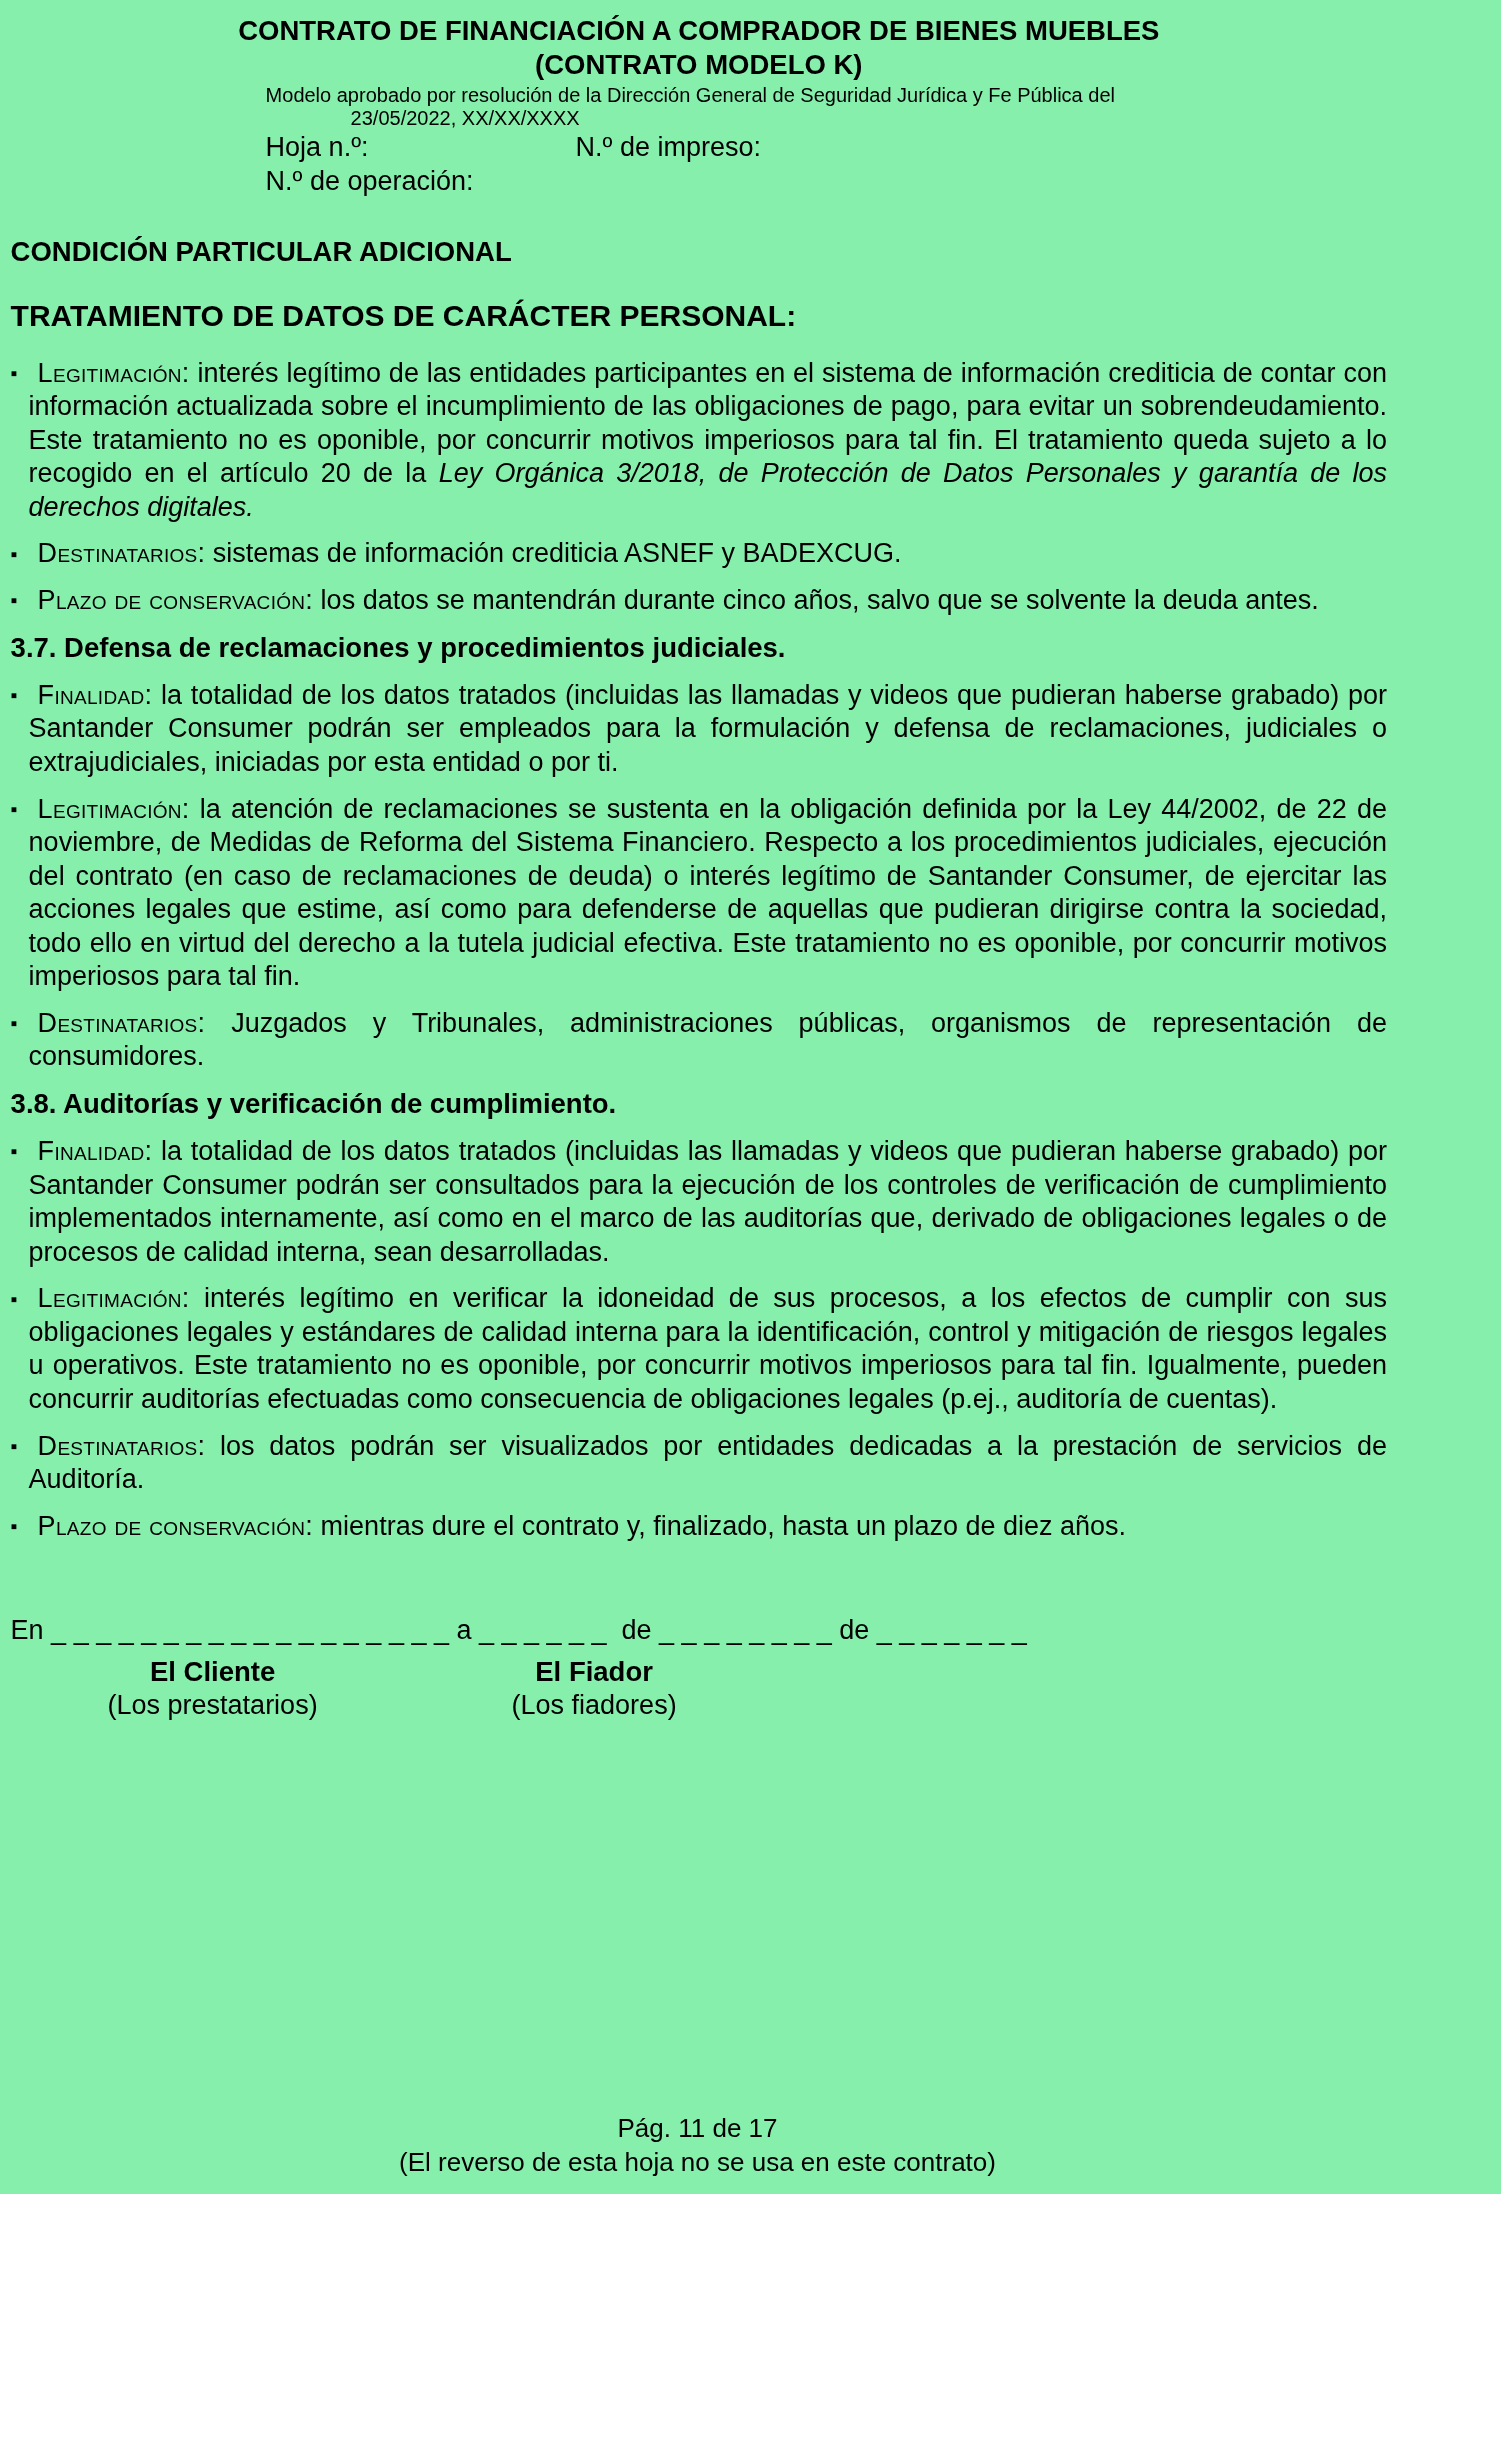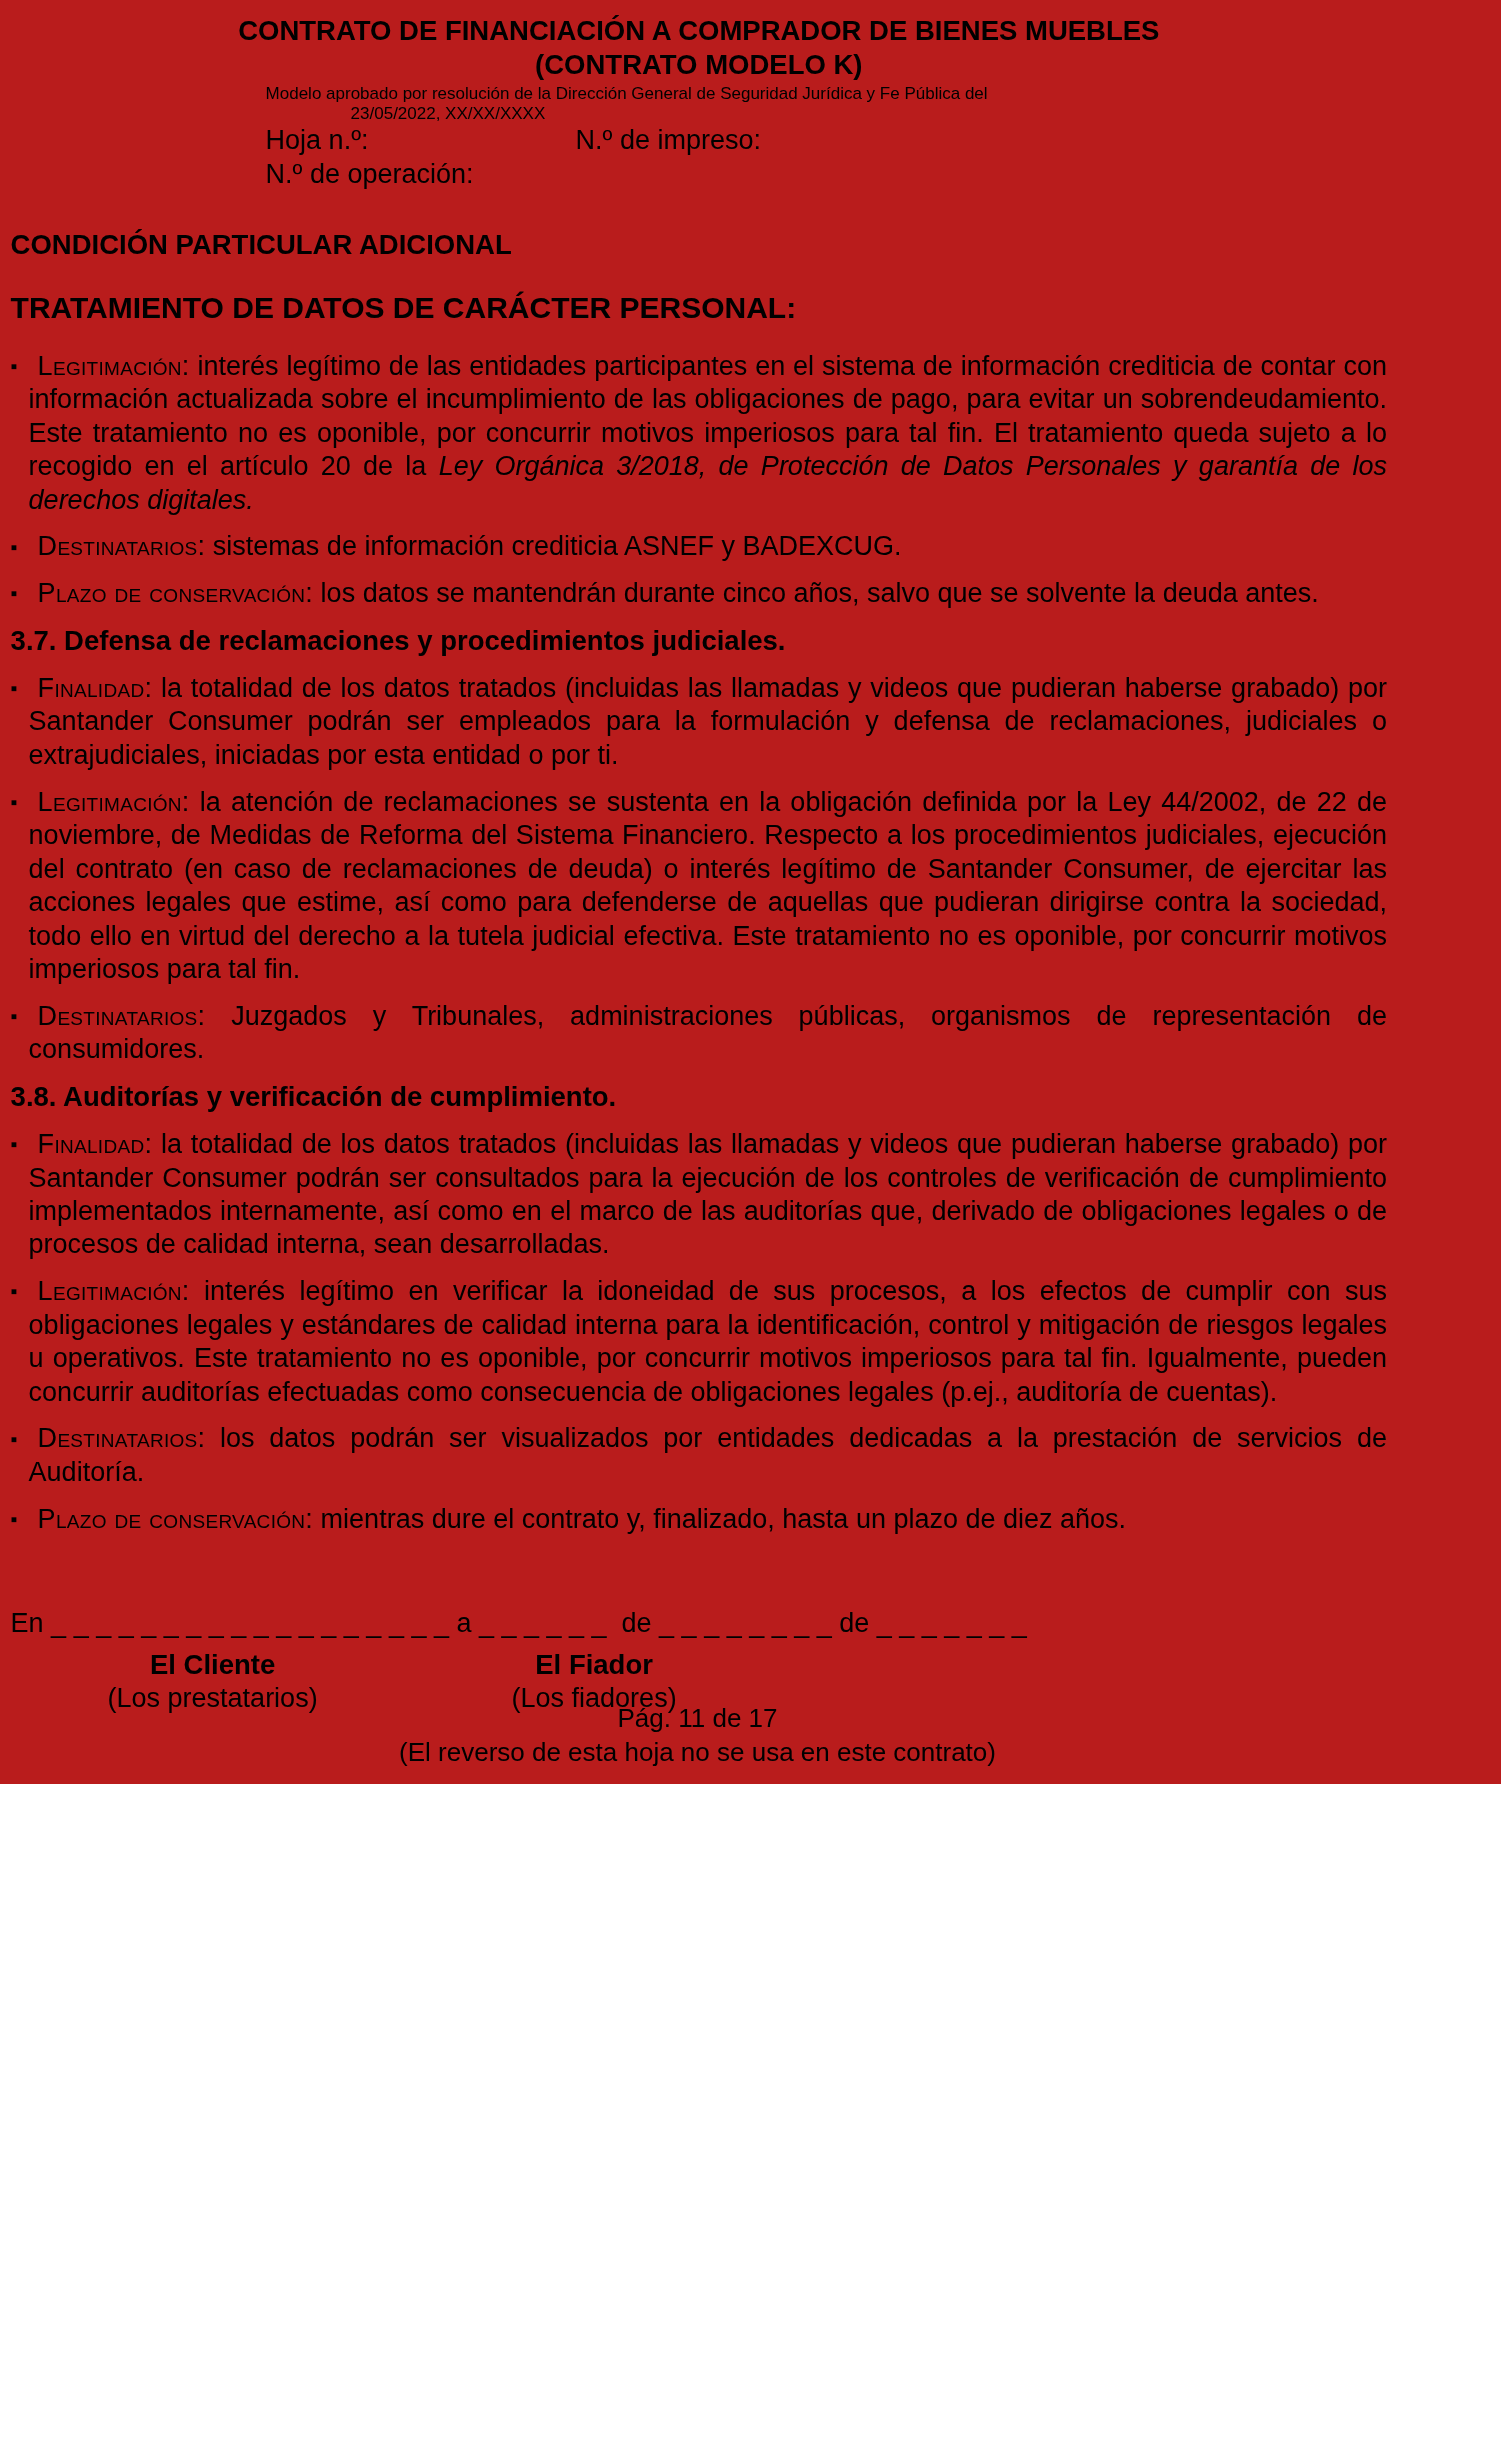--- a/index.html
+++ b/index.html
@@ -1,37 +1,37 @@
 <!DOCTYPE html>
 <html style="font-size:14px"><head>
 <meta charset="utf-8">
 <title>Contrato Modelo K - Pág. 11</title>
 <style>
   * { margin: 0; padding: 0; box-sizing: border-box; }
   html, body { background: #ffffff; }
   .page {
     width: 1502px;
-    height: 1784px;
-    background: #b91c1c;
+    height: 2194px;
+    background: #86efac;
     color: #000000;
     font-family: "Liberation Sans", "DejaVu Sans", sans-serif;
     font-size: 27px;
     line-height: 1.24;
     padding: 14px 115px 0 10.6px;
     position: relative;
     overflow: hidden;
   }
   .doc-title {
     text-align: center;
     font-weight: 700;
     font-size: 27.5px;
     line-height: 1.22;
   }
   .approval {
-    font-size: 17px;
+    font-size: 20px;
     line-height: 1.18;
     margin-left: 255px;
     margin-top: 2.7px;
   }
   .approval-date { margin-left: 85px; }
   .form-line {
     margin-left: 255px;
     font-size: 27px;
     line-height: 1.25;
   }

